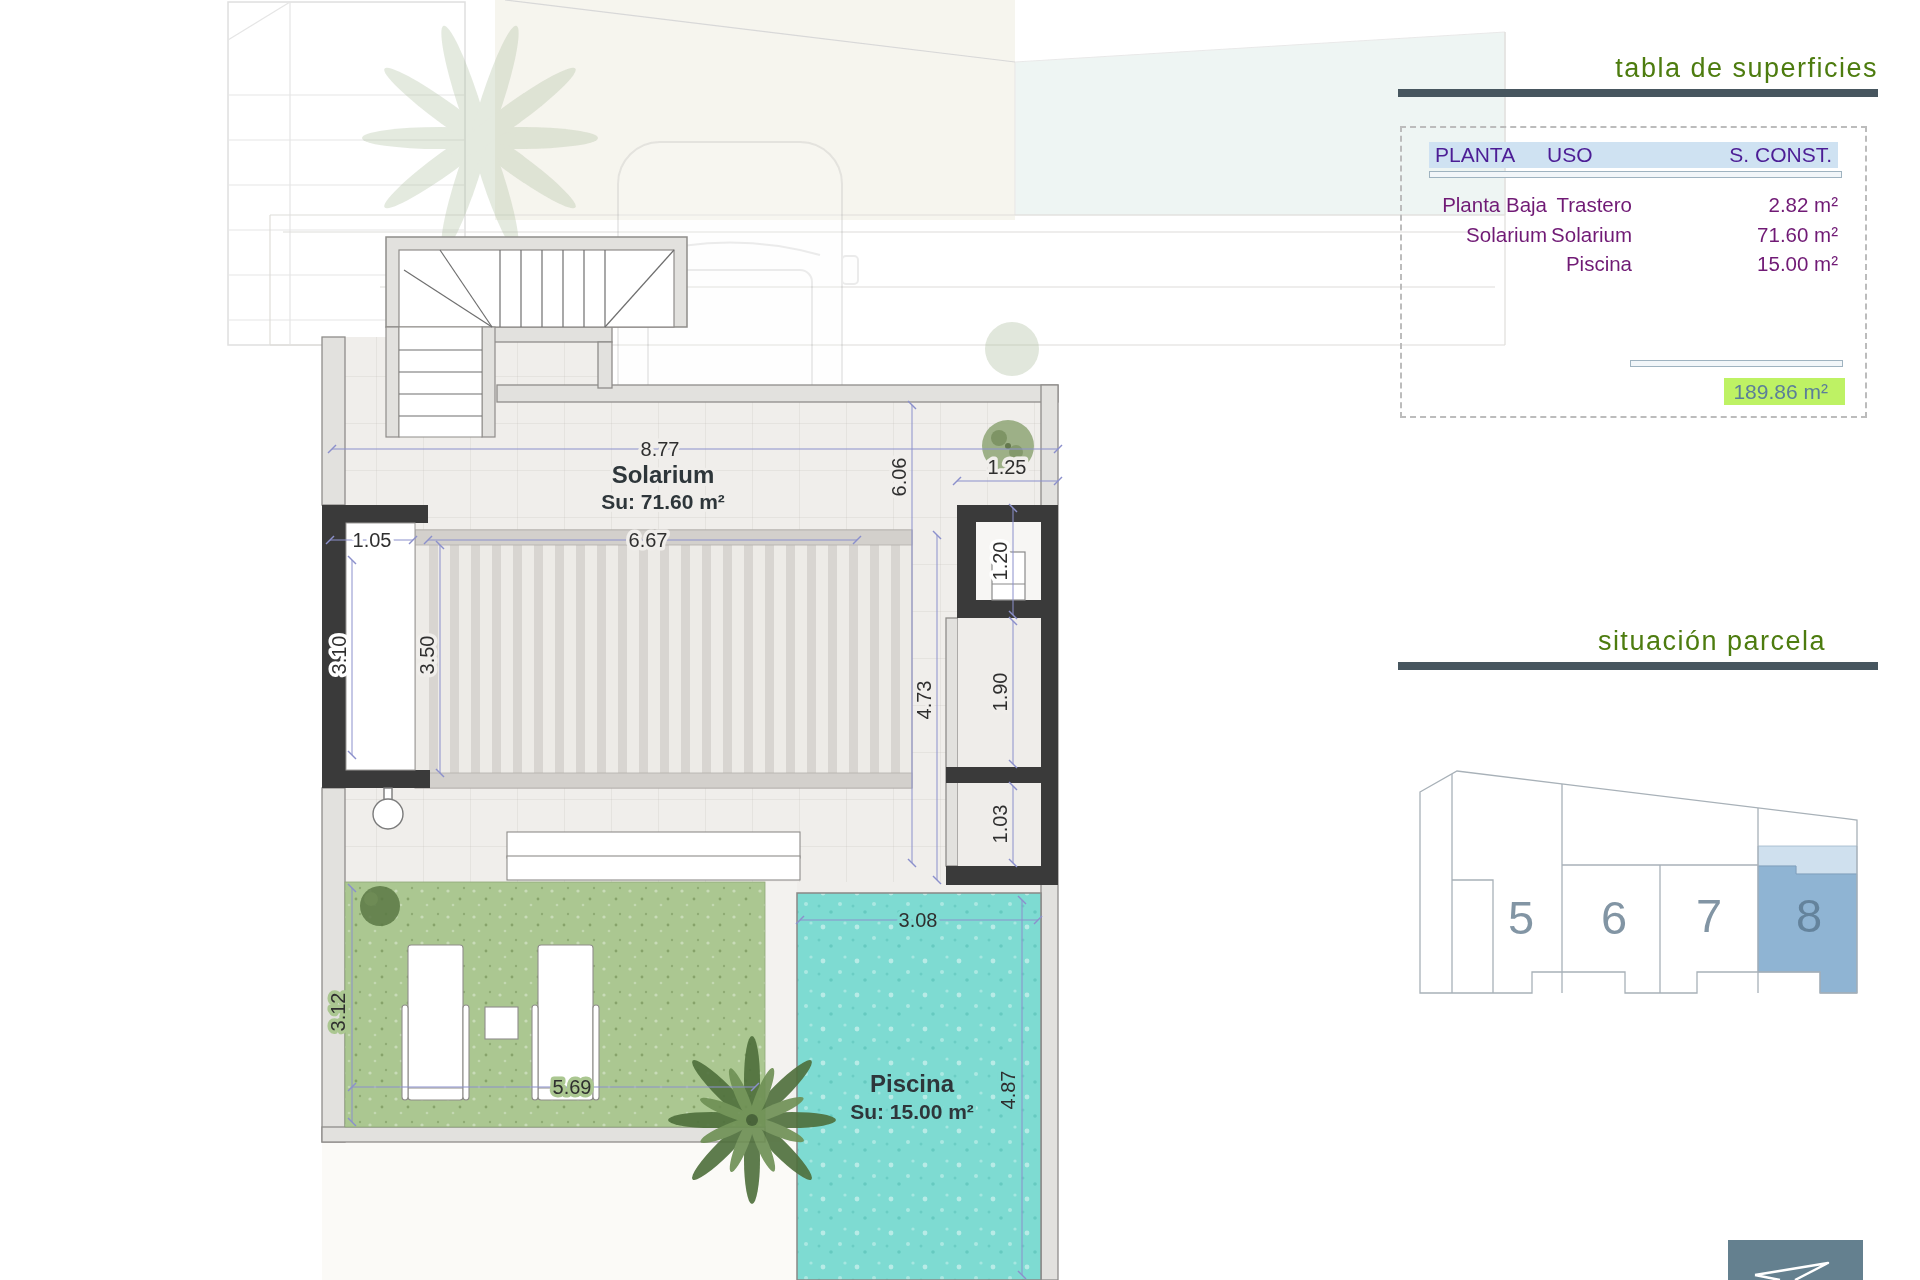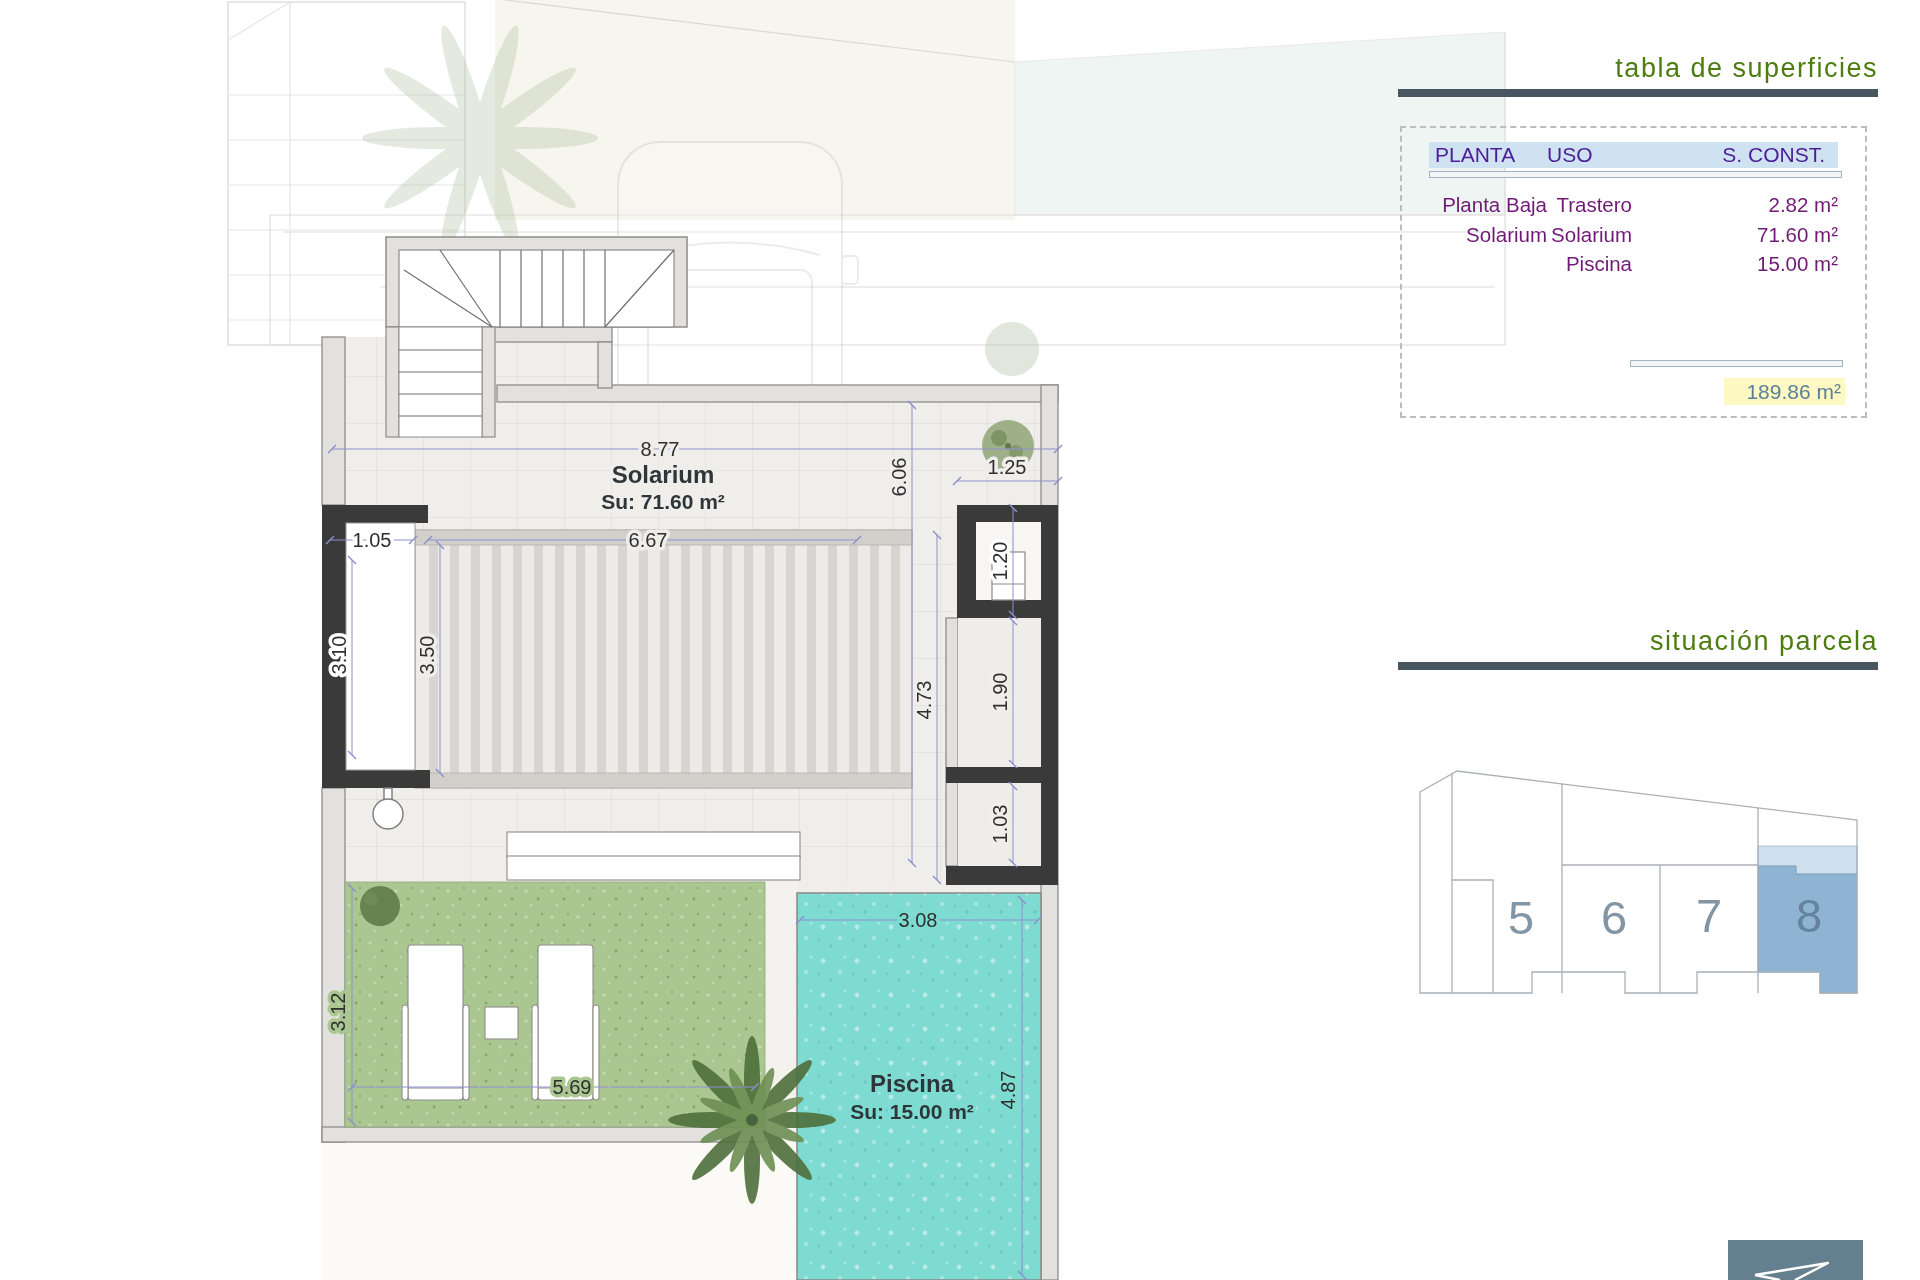--- a/index.html
+++ b/index.html
@@ -4,26 +4,26 @@
 <style>
   html,body{margin:0;padding:0;background:#fff}
   body{width:1920px;height:1280px;overflow:hidden;position:relative;font-family:"Liberation Sans",sans-serif}
   svg{position:absolute;left:0;top:0}
   .section-title{position:absolute;width:480px;text-align:right;font-size:27px;letter-spacing:1.5px;color:#4d7c0f}
   .rule{position:absolute;width:480px;height:8px;background:#47565f}
   .surface-box{position:absolute;left:1400px;top:126px;width:467px;height:292px;border:2px dashed #bcbcbc;box-sizing:border-box}
   .thead{position:absolute;left:27px;top:14px;width:409px;height:26px;background:#cfe2f2;display:grid;grid-template-columns:118px 85px 1fr;align-items:center;color:#4c1d95;font-size:21px}
   .thead .c1{padding-left:6px}
   .thead .c2{text-align:left}
-  .thead .c3{text-align:right;padding-right:13px}
+  .thead .c3{text-align:right;padding-right:6px}
   .hbar{position:absolute;background:#f2f6f9;border:1px solid #9fb3c0;height:5px}
   .tbody{position:absolute;left:27px;top:62px;width:409px;color:#701a75;font-size:20.5px}
   .trow{display:grid;grid-template-columns:118px 85px 1fr;height:29.5px;line-height:29.5px}
   .trow span{text-align:right;white-space:pre}
-  .total-badge{position:absolute;left:322px;top:250px;width:121px;height:27px;line-height:27px;background:#fef9c3;color:#5b7e99;font-size:21px;text-align:right;padding-right:4px;box-sizing:border-box}
+  .total-badge{position:absolute;left:322px;top:250px;width:121px;height:27px;line-height:27px;background:#bef264;color:#5b7e99;font-size:21px;text-align:right;padding-right:17px;box-sizing:border-box}
   .dim{font-size:20px;fill:#2f2f2f;text-anchor:middle;paint-order:stroke;stroke:#f0eeeb;stroke-width:7px;stroke-linejoin:round;font-family:"Liberation Sans",sans-serif}
   .halo-white{stroke:#ffffff}
   .halo-grass{stroke:#abc791}
   .halo-water{stroke:#7edbd2}
   .room-name{font-size:24px;font-weight:bold;fill:#2e363a;text-anchor:middle;paint-order:stroke;stroke:#f0eeeb;stroke-width:6px;stroke-linejoin:round;font-family:"Liberation Sans",sans-serif}
   .room-area{font-size:21px;font-weight:bold;fill:#2e363a;text-anchor:middle;paint-order:stroke;stroke:#f0eeeb;stroke-width:6px;stroke-linejoin:round;font-family:"Liberation Sans",sans-serif}
   .rn-water{stroke:#7edbd2}
   .pnum{font-size:47px;fill:#8295a4;text-anchor:middle;font-family:"Liberation Sans",sans-serif}
   .pnum8{fill:#64839c}
 </style>
@@ -319,14 +319,14 @@
     <div class="trow">
       <span></span>
       <span>Piscina</span>
       <span>15.00 m²</span>
     </div>
   </div>
   <div class="hbar" style="left:228px;top:232px;width:211px"></div>
   <div class="total-badge">189.86 m²</div>
 </div>
 
-<div class="section-title" style="left:1398px;top:626px">situación parcela</div>
+<div class="section-title" style="left:1346px;top:626px">situación parcela</div>
 <div class="rule" style="left:1398px;top:662px"></div>
 
 </body></html>

